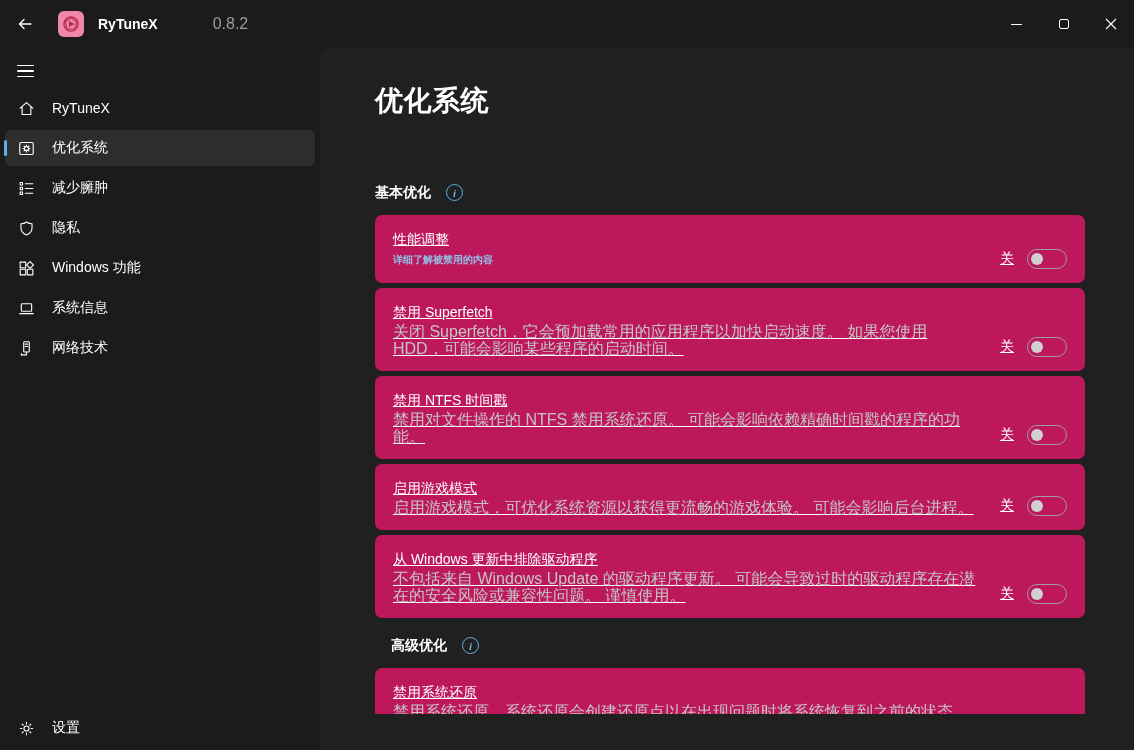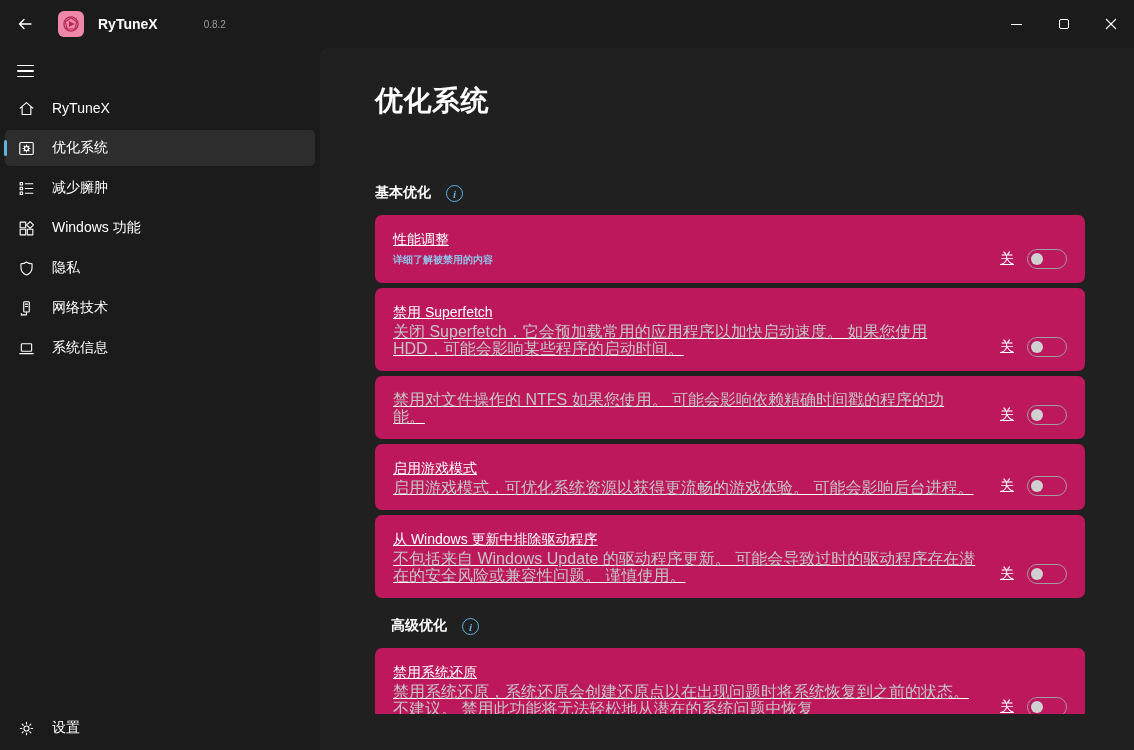--- a/index.html
+++ b/index.html
@@ -7,42 +7,42 @@
   body {
     font-family:"Liberation Sans","DejaVu Sans",sans-serif;
     background:#1b1b1b; color:#ffffff; position:relative;
     -webkit-font-smoothing:antialiased;
   }
   
   .titlebar { position:absolute; top:0; left:0; right:0; height:48px; display:flex; align-items:center; }
   .back-btn { width:34px; height:30px; margin-left:8px; display:flex; align-items:center; justify-content:center; background:transparent; border:none; cursor:pointer; }
   .app-icon { width:26px; height:26px; margin-left:16px; border-radius:6px; background:#ef87a8; display:flex; align-items:center; justify-content:center; }
   .app-title { margin-left:14px; font-size:14px; font-weight:700; color:#ffffff; }
-  .app-version { margin-left:12px; font-size:10px; color:#9b9b9b;padding-left:34px; }
+  .app-version { margin-left:21px; font-size:16px; color:#9b9b9b;padding-left:34px; }
   .win-controls { position:absolute; right:0; top:0; height:48px; display:flex; }
   .win-btn { width:47px; height:48px; display:flex; align-items:center; justify-content:center; background:transparent; border:none; cursor:pointer; }
   .glyph-min { width:11px; height:1px; background:#ffffff; }
   .glyph-max { width:10px; height:10px; border:1px solid #ffffff; border-radius:2px; }
   
   .sidebar { position:absolute; top:48px; left:0; width:320px; bottom:0; background:#1b1b1b; }
   .hamburger { position:absolute; top:6px; left:12px; width:40px; height:34px; border:none; background:transparent; cursor:pointer; display:flex; flex-direction:column; justify-content:center; gap:4px; padding-left:5px; }
   .hamburger span { display:block; width:17px; height:1.6px; background:#ffffff; border-radius:1px; }
   .nav { position:absolute; top:38px; left:0; right:0; }
   .nav-item { position:relative; height:36px; margin:4px 5px 0 5px; border-radius:5px; display:flex; align-items:center; padding-left:12px; cursor:pointer; }
   .nav-item.selected { background:#2d2d2d; }
   .nav-item.selected::before { content:""; position:absolute; left:-1px; top:10px; width:3px; height:16px; border-radius:2px; background:#5eb2e8; }
   .nav-icon { width:19px; height:19px; display:flex; align-items:center; justify-content:center; flex:none; }
   .nav-icon svg { width:19px; height:19px; stroke:#ffffff; fill:none; stroke-width:1.4; stroke-linecap:round; stroke-linejoin:round; }
   .nav-label { margin-left:16px; font-size:14px; color:#ffffff; white-space:nowrap; }
   .nav-footer { position:absolute; bottom:4px; left:0; right:0; }
   
   .main { position:absolute; top:48px; left:320px; right:0; bottom:0; background:#202020; border-top-left-radius:8px; overflow:hidden; }
   .scroll { height:666px; overflow:hidden; padding:0 49px 0 55px; }
   .page-title { margin-top:34px; font-size:28px; font-weight:700; letter-spacing:0.5px; }
-  .section-header { display:flex; align-items:flex-end; gap:15px; font-size:14px; font-weight:700; }
+  .section-header { display:flex; align-items:flex-start; gap:15px; font-size:14px; font-weight:700; }
   .sh-1 { margin-top:64px; }
   .sh-2 { margin-top:19px;margin-left:16px; }
   .info-icon { width:17px; height:17px; border:1px solid #5eb2e8; border-radius:50%; color:#5eb2e8; font-size:11px; font-style:italic; font-weight:700; display:flex; align-items:center; justify-content:center; cursor:pointer; font-family:"Liberation Serif","DejaVu Serif",serif; }
   .cards { margin-top:13px; display:flex; flex-direction:column; gap:5px; }
   .card { background:#be185d; border-radius:7px; padding:14px 18px; display:flex; align-items:flex-end;text-decoration:underline; }
   .card-text { flex:1; margin-right:24px; }
   .card-title { font-size:14px; color:#ffffff; line-height:20px; }
   .card-desc { font-size:16px; color:#c5c5c5; line-height:17px; margin-top:1px; }
   .card-link { display:inline-block; font-size:10px; font-weight:700; color:#8fc2e8; line-height:19px; margin-top:1px; text-decoration:none; cursor:pointer; }
   .card-controls { display:flex; align-items:center; flex:none; }
@@ -119,56 +119,56 @@
             <rect x="4" y="16.5" width="3" height="3"></rect>
           <path d="M10.5 6 H20 M10.5 12 H20 M10.5 18 H20"></path>
         </svg>
       </span>
       <span class="nav-label">减少臃肿</span>
     </div>
 
     <div class="nav-item">
       <span class="nav-icon">
         <svg viewBox="0 0 24 24">
+            <path d="M12 3.8 C14 5.4 16.4 6 19 6 V11 C19 15.6 16.1 18.6 12 20.2 C7.9 18.6 5 15.6 5 11 V6 C7.6 6 10 5.4 12 3.8 Z"></path>
+          </svg>
+      </span>
+      <span class="nav-label">隐私</span>
+    </div>
+
+    <div class="nav-item">
+      <span class="nav-icon">
+        <svg viewBox="0 0 24 24">
           <rect x="4" y="4" width="7" height="7"></rect>
             <rect x="4" y="13" width="7" height="7"></rect>
             <rect x="13" y="13" width="7" height="7"></rect>
           <path d="M16.5 3.2 L20.8 7.5 L16.5 11.8 L12.2 7.5 Z"></path>
         </svg>
       </span>
       <span class="nav-label">Windows 功能</span>
     </div>
 
     <div class="nav-item">
       <span class="nav-icon">
         <svg viewBox="0 0 24 24">
-            <path d="M12 3.8 C14 5.4 16.4 6 19 6 V11 C19 15.6 16.1 18.6 12 20.2 C7.9 18.6 5 15.6 5 11 V6 C7.6 6 10 5.4 12 3.8 Z"></path>
-          </svg>
-      </span>
-      <span class="nav-label">隐私</span>
+          <rect x="5.5" y="6" width="13" height="9.5" rx="1"></rect>
+          <path d="M3.5 18.5 H20.5"></path>
+        </svg>
+      </span>
+      <span class="nav-label">系统信息</span>
     </div>
 
     <div class="nav-item">
       <span class="nav-icon">
         <svg viewBox="0 0 24 24">
           <rect x="8.5" y="3.5" width="7" height="13" rx="1"></rect>
           <path d="M10.5 6.5 H13.5 M10.5 9.5 H13.5 M12 16.5 V20 H5.5 M5.5 18.5 V20.5"></path>
         </svg>
       </span>
       <span class="nav-label">网络技术</span>
-    </div>
-
-    <div class="nav-item">
-      <span class="nav-icon">
-        <svg viewBox="0 0 24 24">
-          <rect x="5.5" y="6" width="13" height="9.5" rx="1"></rect>
-          <path d="M3.5 18.5 H20.5"></path>
-        </svg>
-      </span>
-      <span class="nav-label">系统信息</span>
     </div>
   </div>
 
   <div class="nav-footer">
     <div class="nav-item">
       <span class="nav-icon">
         <svg viewBox="0 0 24 24">
           <circle cx="12" cy="12" r="3.2"></circle>
           <path d="M12 4.2 V6.2 M12 17.8 V19.8 M4.2 12 H6.2 M17.8 12 H19.8 M6.5 6.5 L7.9 7.9 M16.1 16.1 L17.5 17.5 M17.5 6.5 L16.1 7.9 M7.9 16.1 L6.5 17.5"></path>
         </svg>
@@ -211,21 +211,22 @@
         <div class="card-controls">
           <span class="toggle-label">关</span>
           <div class="toggle">
               <div class="knob"></div>
             </div>
         </div>
       </div>
 
       <div class="card">
         <div class="card-text">
-          <div class="card-desc">禁用对文件操作的 NTFS 如果您使用。 可能会影响依赖精确时间戳的程序的功能。</div>
+          <div class="card-title">禁用 NTFS 时间戳</div>
+          <div class="card-desc">禁用对文件操作的 NTFS 禁用系统还原。 可能会影响依赖精确时间戳的程序的功能。</div>
         </div>
         <div class="card-controls">
           <span class="toggle-label">关</span>
           <div class="toggle">
               <div class="knob"></div>
             </div>
         </div>
       </div>
 
       <div class="card">

